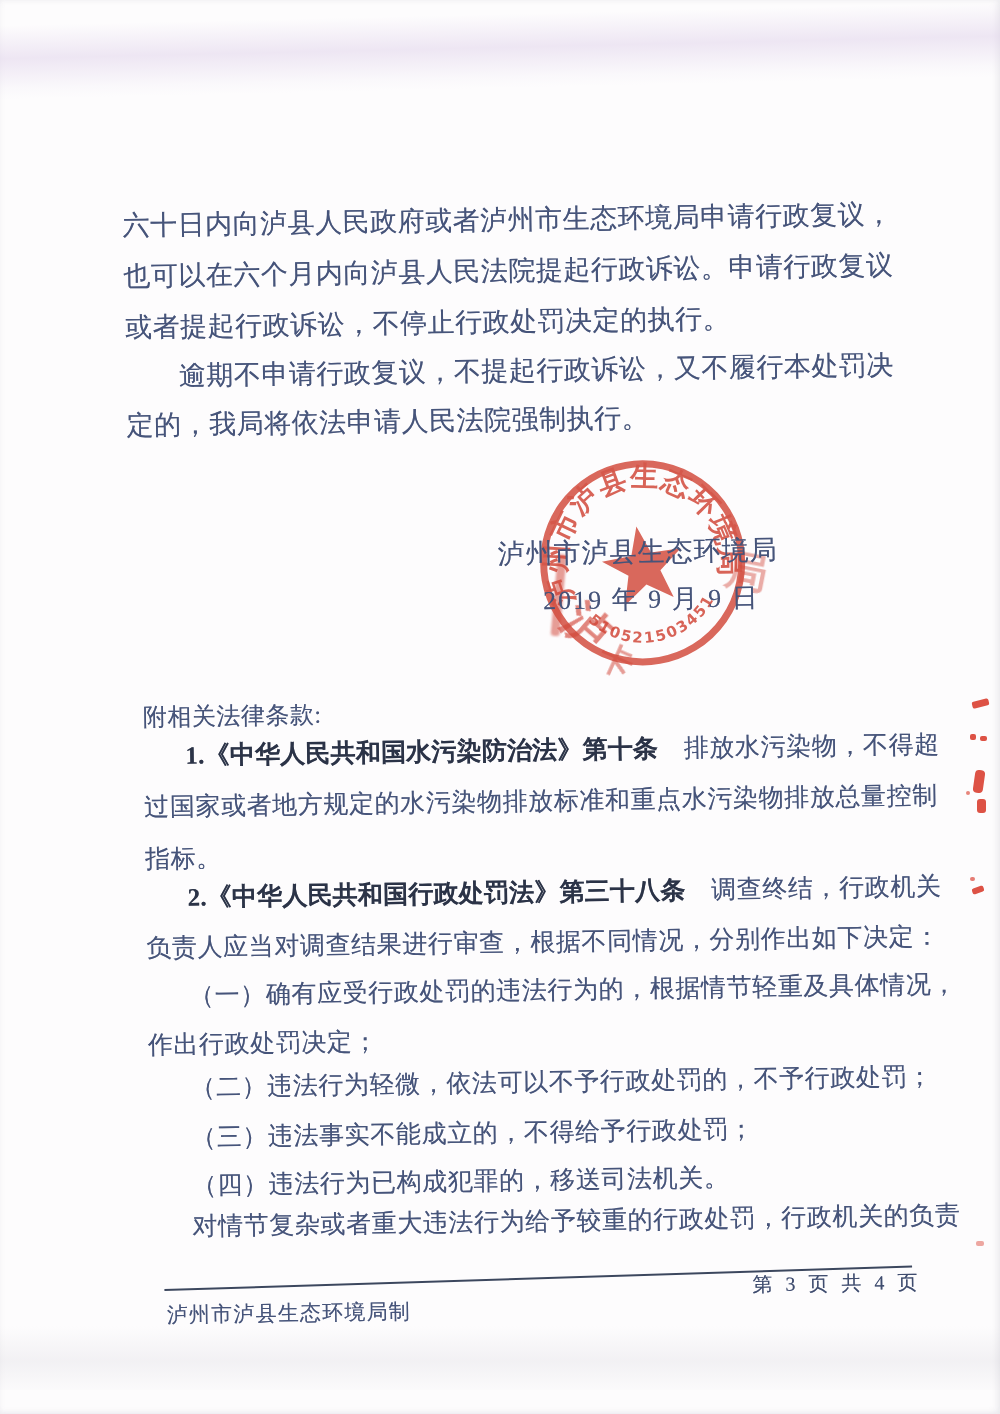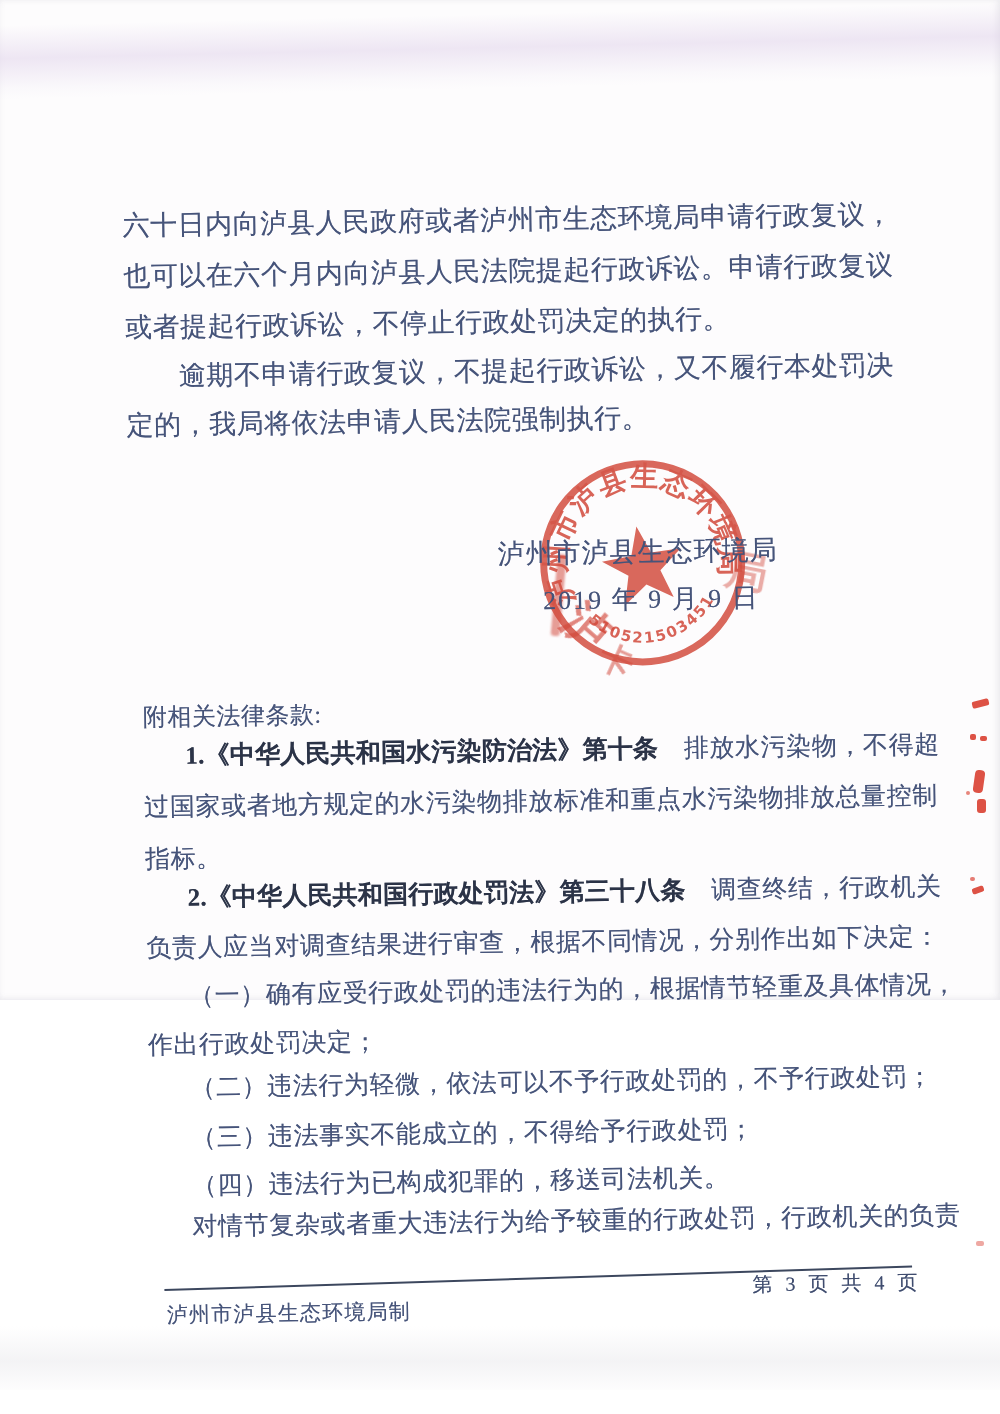--- a/index.html
+++ b/index.html
@@ -1,18 +1,18 @@
 <!DOCTYPE html>
 <html><head>
 <meta charset="utf-8">
 <style>
   html,body{margin:0;padding:0;background:#ffffff;}
   body{width:1000px;height:1414px;overflow:hidden;
        font-family:"Liberation Serif","DejaVu Serif",serif;}
-  .page{position:relative;width:1000px;height:1000px;background:#fdfcfd;
+  .page{position:relative;width:1000px;height:1414px;background:#fdfcfd;
         box-shadow:inset -3px 0 6px rgba(175,175,190,.18), inset 0 -2px 5px rgba(185,185,195,.12);}
   
   .band-top{position:absolute;top:14px;left:-10px;width:1030px;height:74px;
         background:linear-gradient(to bottom, rgba(224,211,234,0) 0%, rgba(222,208,233,.5) 45%, rgba(228,220,238,.12) 85%, rgba(228,220,238,0) 100%);
         transform:rotate(-1.3deg);pointer-events:none;}
   .band-bottom{position:absolute;top:1326px;left:0;width:1000px;height:64px;
         background:linear-gradient(to bottom, rgba(203,201,210,0) 0%, rgba(203,201,210,.22) 55%, rgba(203,201,210,.04) 100%);pointer-events:none;}
   
   .skew{position:absolute;inset:0;transform:rotate(-0.85deg);transform-origin:500px 720px;}
   .txt{position:absolute;white-space:nowrap;color:#46547a;font-size:27px;letter-spacing:.5px;z-index:3;

